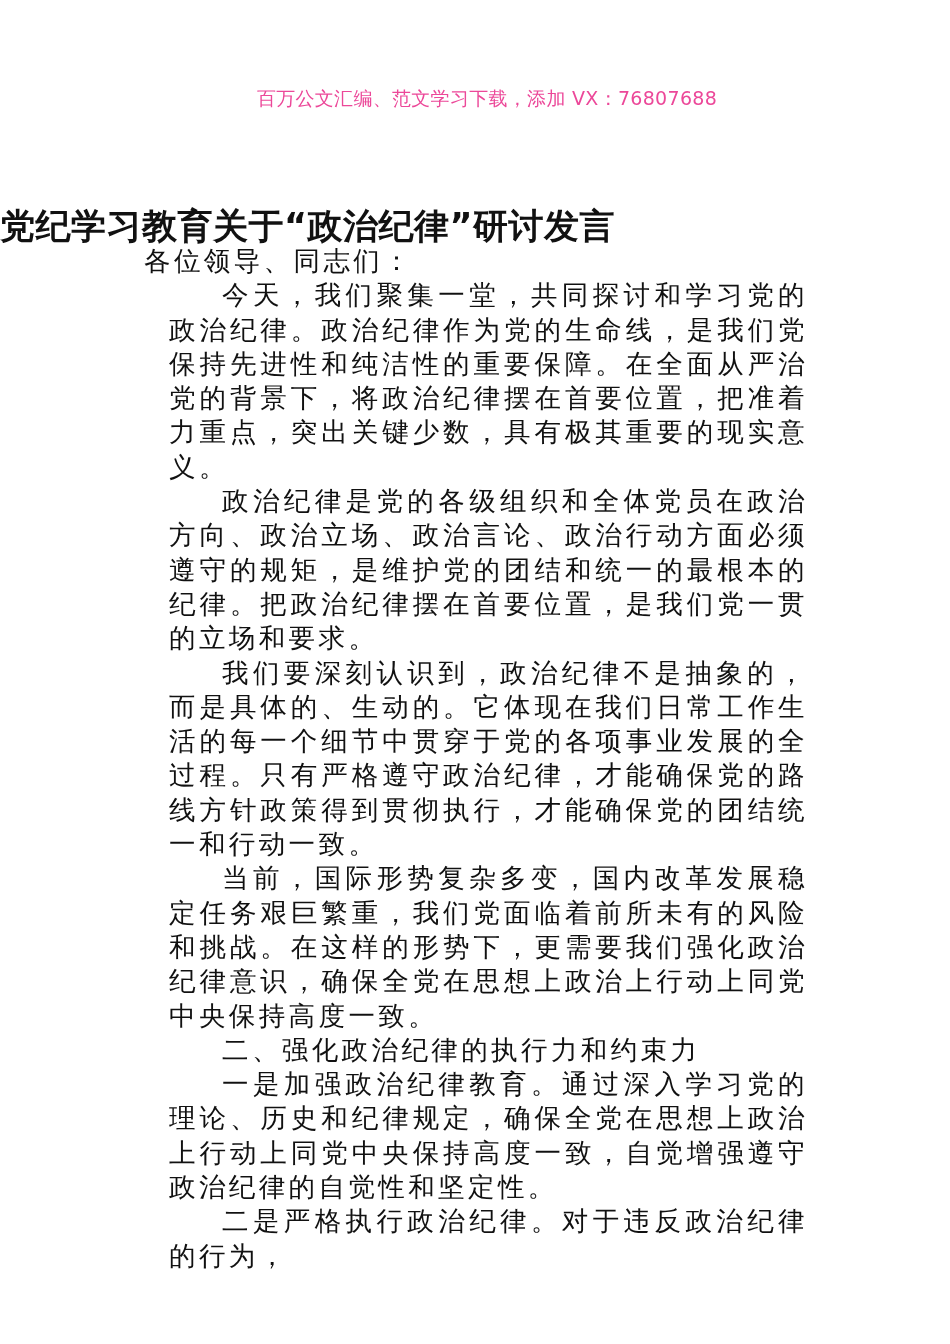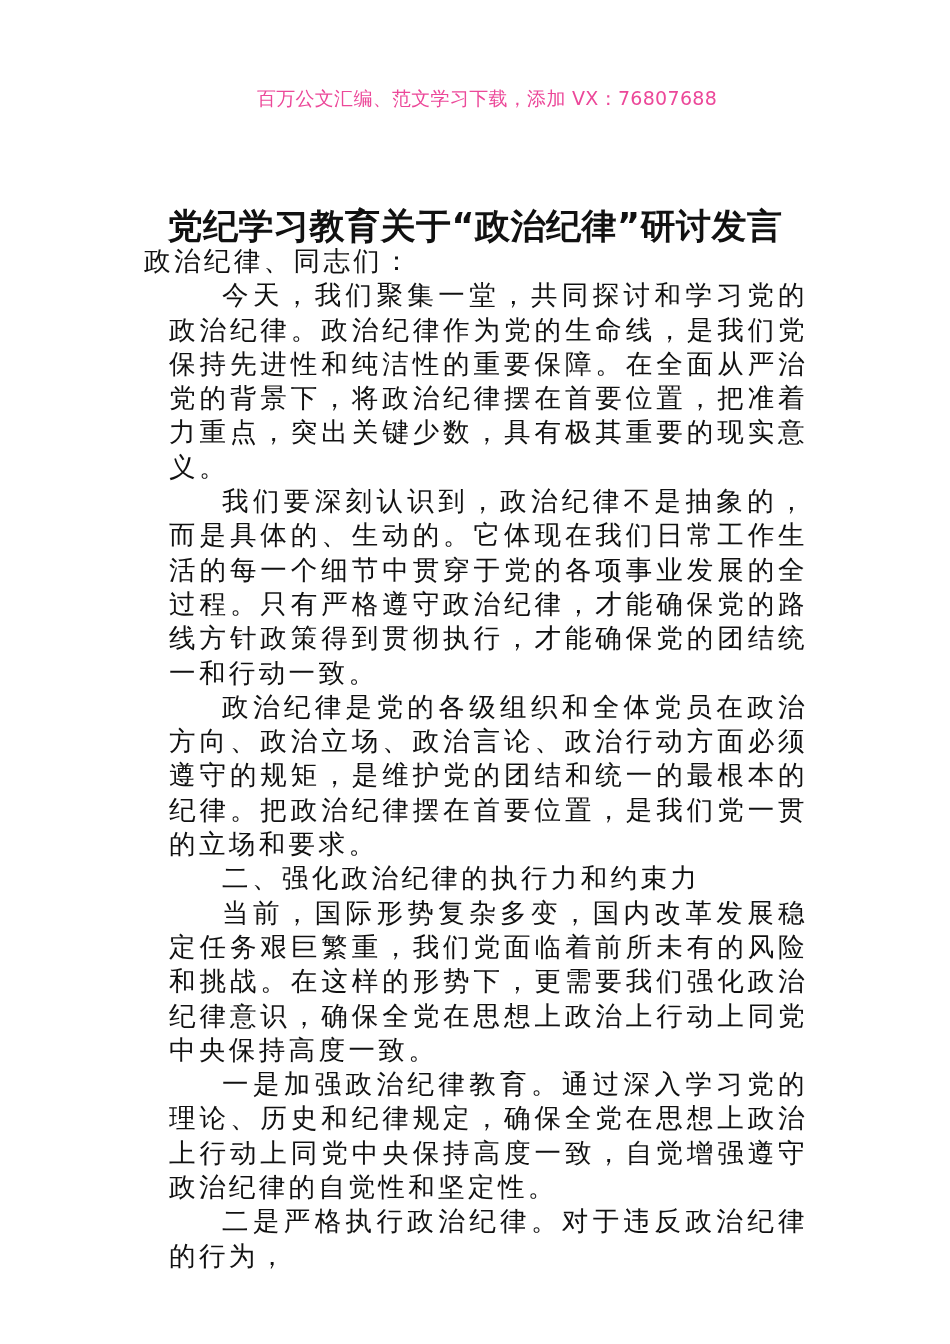--- a/index.html
+++ b/index.html
@@ -1,35 +1,35 @@
 <!DOCTYPE html>
 <html><head>
   <meta charset="utf-8">
   <style>
     html, body { margin: 0; padding: 0; background: #ffffff; }
     body { width: 950px; height: 1344px; position: relative; overflow: hidden;
            font-family: "DejaVu Sans", "Liberation Sans", sans-serif; color: #111111; }
     .header-note { position: absolute; top: 84px; left: 0; width: 950px; text-align: center;
                    font-size: 19px; color: #ec4899; line-height: 28px; letter-spacing: 0.3px; padding-left: 12px; }
-    .doc-title { position: absolute; top: 178px; left: 0; width: 950px; text-align: center;
+    .doc-title { position: absolute; top: 178px; left: 0; width: 950px; 
                  font-size: 35px; line-height: 50px; color: #111111; letter-spacing: 0.5px; }
     .doc-body { position: absolute; top: 244px; left: 144px; width: 664px;
                 font-size: 26.5px; line-height: 34.3px; letter-spacing: 3.4px; }
     .doc-body p { margin: 0; padding: 0; text-align: justify; text-align-last: left; }
     .doc-body p.indent { text-indent: 2em; margin-left: 25px; }
   </style>
 </head>
 <body>
 
 <div class="header-note">百万公文汇编、范文学习下载，添加 VX：76807688</div>
 
 <h1 class="doc-title">党纪学习教育关于“政治纪律”研讨发言</h1>
 
 <div class="doc-body">
-  <p>政治纪律、同志们：</p>
+  <p>各位领导、同志们：</p>
   <p class="indent">今天，我们聚集一堂，共同探讨和学习党的政治纪律。政治纪律作为党的生命线，是我们党保持先进性和纯洁性的重要保障。在全面从严治党的背景下，将政治纪律摆在首要位置，把准着力重点，突出关键少数，具有极其重要的现实意义。</p>
+  <p class="indent">政治纪律是党的各级组织和全体党员在政治方向、政治立场、政治言论、政治行动方面必须遵守的规矩，是维护党的团结和统一的最根本的纪律。把政治纪律摆在首要位置，是我们党一贯的立场和要求。</p>
   <p class="indent">我们要深刻认识到，政治纪律不是抽象的，而是具体的、生动的。它体现在我们日常工作生活的每一个细节中贯穿于党的各项事业发展的全过程。只有严格遵守政治纪律，才能确保党的路线方针政策得到贯彻执行，才能确保党的团结统一和行动一致。</p>
-  <p class="indent">政治纪律是党的各级组织和全体党员在政治方向、政治立场、政治言论、政治行动方面必须遵守的规矩，是维护党的团结和统一的最根本的纪律。把政治纪律摆在首要位置，是我们党一贯的立场和要求。</p>
+  <p class="indent">当前，国际形势复杂多变，国内改革发展稳定任务艰巨繁重，我们党面临着前所未有的风险和挑战。在这样的形势下，更需要我们强化政治纪律意识，确保全党在思想上政治上行动上同党中央保持高度一致。</p>
   <p class="indent">二、强化政治纪律的执行力和约束力</p>
-  <p class="indent">当前，国际形势复杂多变，国内改革发展稳定任务艰巨繁重，我们党面临着前所未有的风险和挑战。在这样的形势下，更需要我们强化政治纪律意识，确保全党在思想上政治上行动上同党中央保持高度一致。</p>
   <p class="indent">一是加强政治纪律教育。通过深入学习党的理论、历史和纪律规定，确保全党在思想上政治上行动上同党中央保持高度一致，自觉增强遵守政治纪律的自觉性和坚定性。</p>
   <p class="indent">二是严格执行政治纪律。对于违反政治纪律的行为，</p>
 </div>
 
 </body></html>

